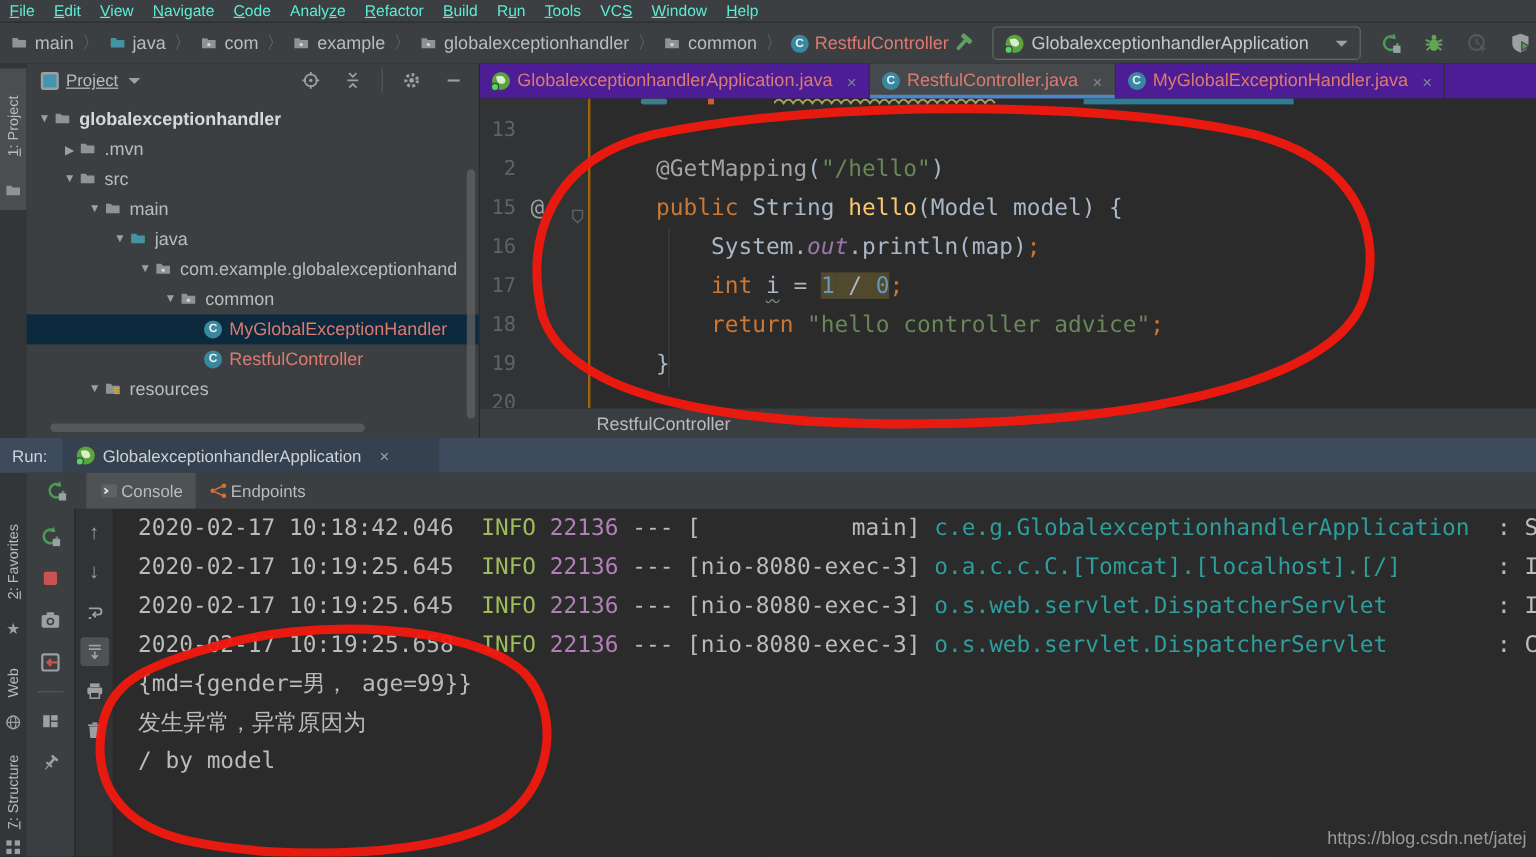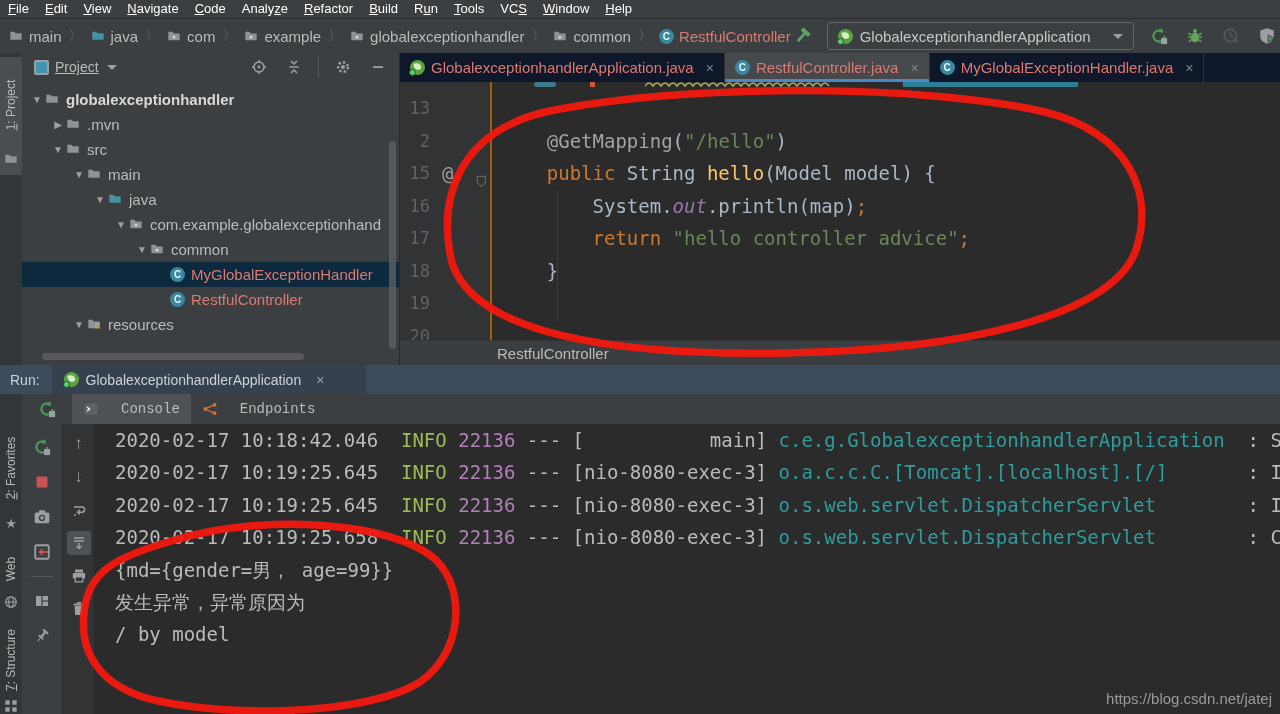--- a/index.html
+++ b/index.html
@@ -1,21 +1,21 @@
 <!DOCTYPE html>
 <html><head>
 <meta charset="utf-8">
 <style>
   html,body{margin:0;padding:0;background:#2b2b2b;}
   body{width:1280px;height:714px;position:relative;overflow:hidden;
        font-family:"Liberation Sans",sans-serif;color:#bbbbbb;}
   .abs{position:absolute;}
   
   #menubar{left:0;top:0;width:1280px;height:18px;background:#3c3f41;border-bottom:1px solid #2a2c2e;
-           display:flex;align-items:center;font-size:13px;color:#ffffff;}
+           display:flex;align-items:center;font-size:13px;color:#5eead4;}
   .menu-item{padding:0 8px;height:18px;line-height:18px;cursor:default;}
   .menu-item u{text-decoration:underline;}
   #toolbar{left:0;top:19px;width:1280px;height:34px;background:#3c3f41;border-bottom:1px solid #282a2c;
            display:flex;align-items:center;font-size:15px;}
   #breadcrumb{display:flex;align-items:center;padding-left:8px;white-space:nowrap;}
   .bc-item{display:flex;align-items:center;gap:5px;}
   .bc-sep{color:#6f7375;margin:0 7px;font-size:14px;}
   .bc-red{color:#dd7a70;}
   #run-controls{margin-left:auto;display:flex;align-items:center;gap:14px;padding-right:14px;}
   #run-config-combo{display:flex;align-items:center;gap:7px;border:1px solid #646869;border-radius:4px;
@@ -50,21 +50,21 @@
   .tree-row{height:25px;display:flex;align-items:center;white-space:nowrap;position:relative;}
   .tree-row.sel{background:#0d293e;}
   .tree-row .chev{width:14px;text-align:center;color:#9da0a3;font-size:10px;flex:0 0 14px;}
   .tree-row .lbl{margin-left:6px;overflow:hidden;}
   .t-bold{color:#d8d8d8;font-weight:bold;}
   .t-red{color:#dd7a70;}
   .scroll-v{position:absolute;right:3px;top:88px;width:7px;height:208px;background:#5a5d5f;border-radius:4px;opacity:.85;}
   .scroll-h{position:absolute;left:20px;bottom:5px;width:262px;height:7px;background:#5a5d5f;border-radius:4px;opacity:.85;}
   
   #editor-col{left:400px;top:53px;width:880px;height:312px;background:#2b2b2b;}
-  #editor-tabs{position:absolute;left:0;top:0;width:880px;height:29px;background:#0f172a;display:flex;font-size:15px;}
+  #editor-tabs{position:absolute;left:0;top:0;width:880px;height:29px;background:#4c1d95;display:flex;font-size:15px;}
   .etab{display:flex;align-items:center;gap:6px;padding:0 10px;border-right:1px solid #2f3133;color:#dd7a70;position:relative;}
   .etab .x{color:#84878a;font-size:14px;margin-left:6px;}
   .etab.sel{background:#45494b;}
   .etab.sel::after{content:"";position:absolute;left:0;right:0;bottom:0;height:3px;background:#4a88c7;}
   #code-area{position:absolute;left:0;top:29px;width:880px;height:258px;overflow:hidden;
              font-family:"DejaVu Sans Mono","Liberation Mono",monospace;font-size:19px;line-height:32.5px;}
   #gutter{position:absolute;left:0;top:0;bottom:0;width:90px;background:#313335;border-right:2px solid #a16207;}
   .gut-line{position:relative;height:32.5px;}
   .gut-num{position:absolute;left:0;top:0;width:30px;text-align:right;color:#606366;font-size:17px;line-height:32.5px;}
   .gut-at{position:absolute;left:42px;top:0;color:#9da0a3;font-size:19px;line-height:32.5px;}
@@ -79,21 +79,21 @@
   .remnant{position:absolute;}
   #editor-crumb{position:absolute;left:0;top:287px;width:880px;height:25px;background:#3b3e40;border-top:1px solid #323436;
                 font-size:15px;color:#bbbbbb;line-height:25px;padding-left:97px;box-sizing:border-box;}
   
   #run-header{left:0;top:365px;width:1280px;height:29px;background:#3d4b5c;display:flex;align-items:center;font-size:14px;color:#ccd2d8;}
   #run-label{padding:0 12px 0 10px;}
   #run-tab{height:29px;display:flex;align-items:center;gap:7px;background:#35414e;padding:0 12px;min-width:290px;}
   #run-tab .x{color:#9aa3ab;margin-left:8px;}
   #run-tabsrow{left:22px;top:394px;width:1258px;height:30px;background:#3c3f41;border-bottom:1px solid #323436;
                display:flex;align-items:center;font-size:14px;}
-  .rtab{height:30px;display:flex;align-items:center;gap:22px;padding:0 11px;color:#bbbbbb;font-family:Liberation Mono, monospace;}
+  .rtab{height:30px;display:flex;align-items:center;gap:2px;padding:0 11px;color:#bbbbbb;}
   .rtab.sel{background:#4e5254;}
   #rerun-slot{width:50px;display:flex;justify-content:center;}
   #run-left-toolbar{left:22px;top:424px;width:40px;height:290px;background:#3c3f41;display:flex;flex-direction:column;
                     align-items:center;padding-top:12px;box-sizing:border-box;gap:13px;}
   .hsep{width:22px;height:1px;background:#55585a;}
   #console-strip{left:62px;top:424px;width:33px;height:290px;background:#313335;border-left:1px solid #26282a;
                  border-right:1px solid #26282a;display:flex;flex-direction:column;align-items:center;
                  padding-top:8px;box-sizing:border-box;gap:9px;}
   .sbtn{width:24px;height:24px;display:flex;align-items:center;justify-content:center;color:#9da0a3;font-size:17px;}
   .sbtn.sel{background:#4e5254;border-radius:3px;}
@@ -494,20 +494,21 @@
           </div>
         </div>
       </div>
     <div class="indent-guide"></div>
     <div id="code-pane">
         <div id="code-lines">
           <div class="code-line"></div>
           <div class="code-line"><span class="tk-d">    </span><span class="tk-ann">@GetMapping</span><span class="tk-d">(</span><span class="tk-str">"/hello"</span><span class="tk-d">)</span></div>
           <div class="code-line"><span class="tk-d">    </span><span class="tk-kw">public </span><span class="tk-d">String </span><span class="tk-mth">hello</span><span class="tk-d">(Model model) {</span></div>
           <div class="code-line"><span class="tk-d">        </span><span class="tk-d">System.</span><span class="tk-fld">out</span><span class="tk-d">.println(map)</span><span class="tk-kw">;</span></div>
+          <div class="code-line"><span class="tk-d">        </span><span class="tk-kw">int </span><span class="tk-d tk-sq">i</span><span class="tk-d"> = </span><span class="tk-num tk-hl">1</span><span class="tk-d tk-hl"> / </span><span class="tk-num tk-hl">0</span><span class="tk-kw">;</span></div>
           <div class="code-line"><span class="tk-d">        </span><span class="tk-kw">return </span><span class="tk-str">"hello controller advice"</span><span class="tk-kw">;</span></div>
           <div class="code-line"><span class="tk-d">    }</span></div>
         </div>
       </div>
   </div>
   <div id="editor-crumb">RestfulController</div>
 </div>
 
 <div id="run-header" class="abs">
   <span id="run-label">Run:</span>

